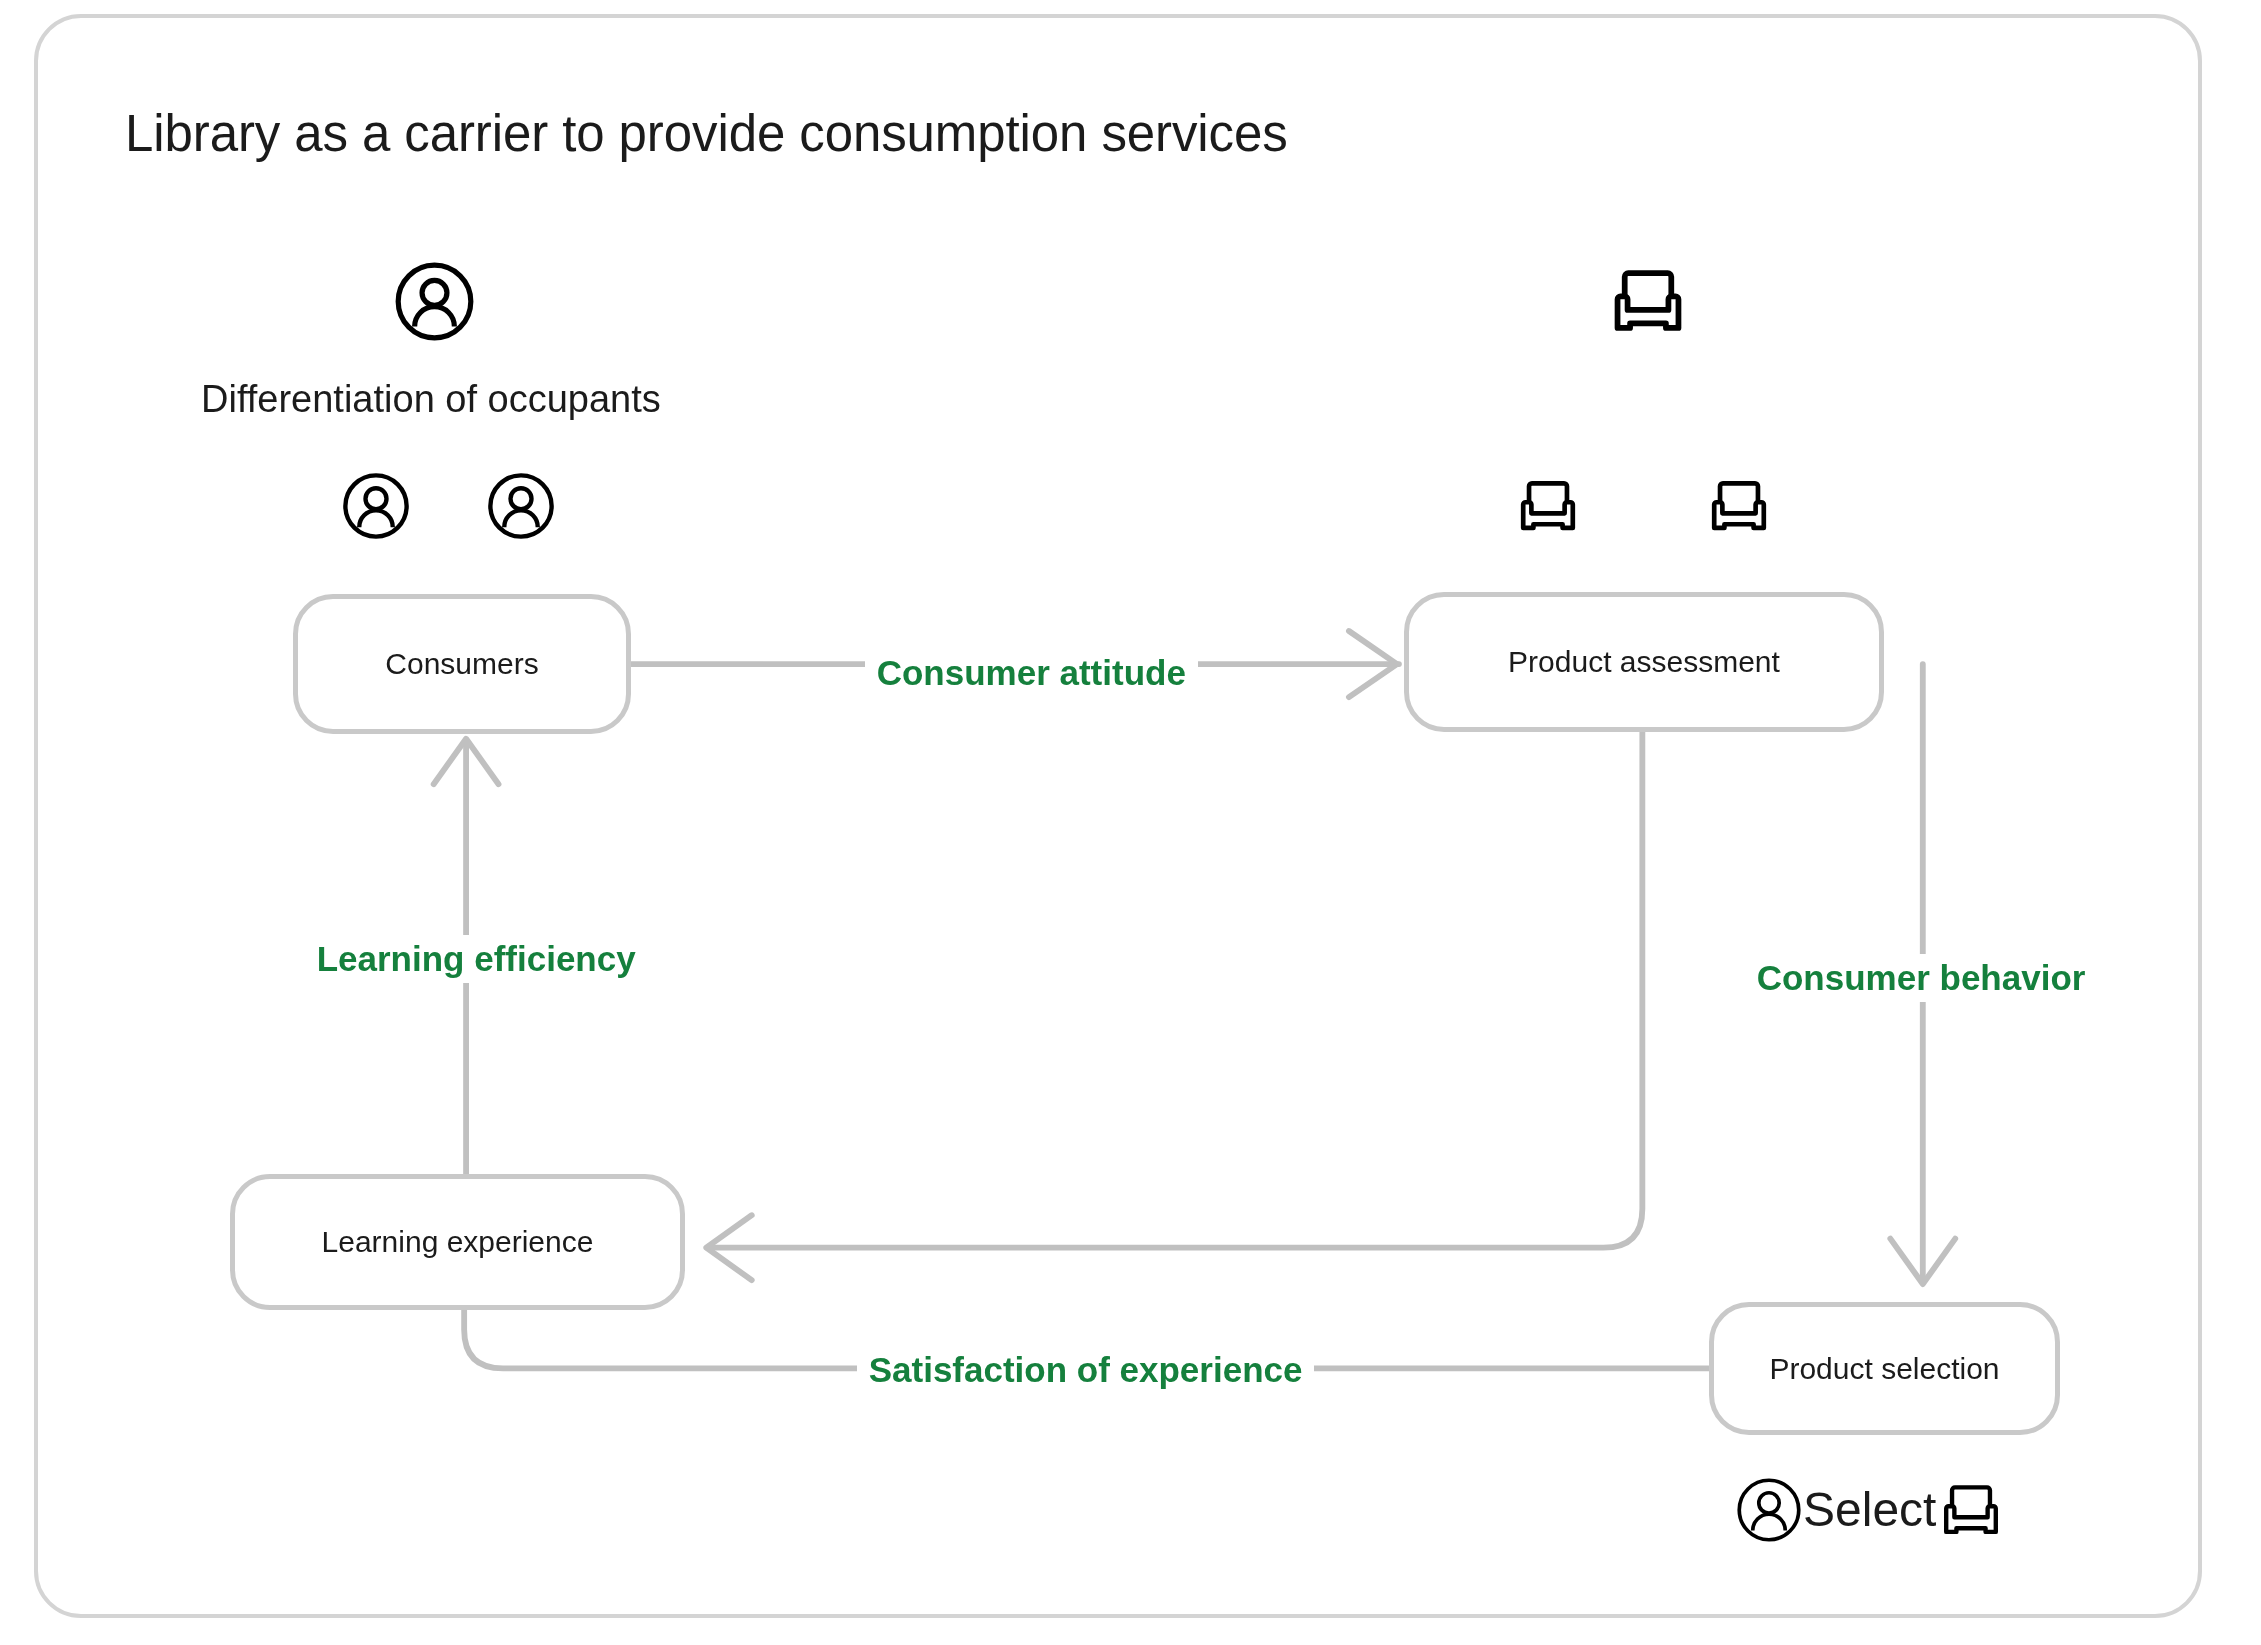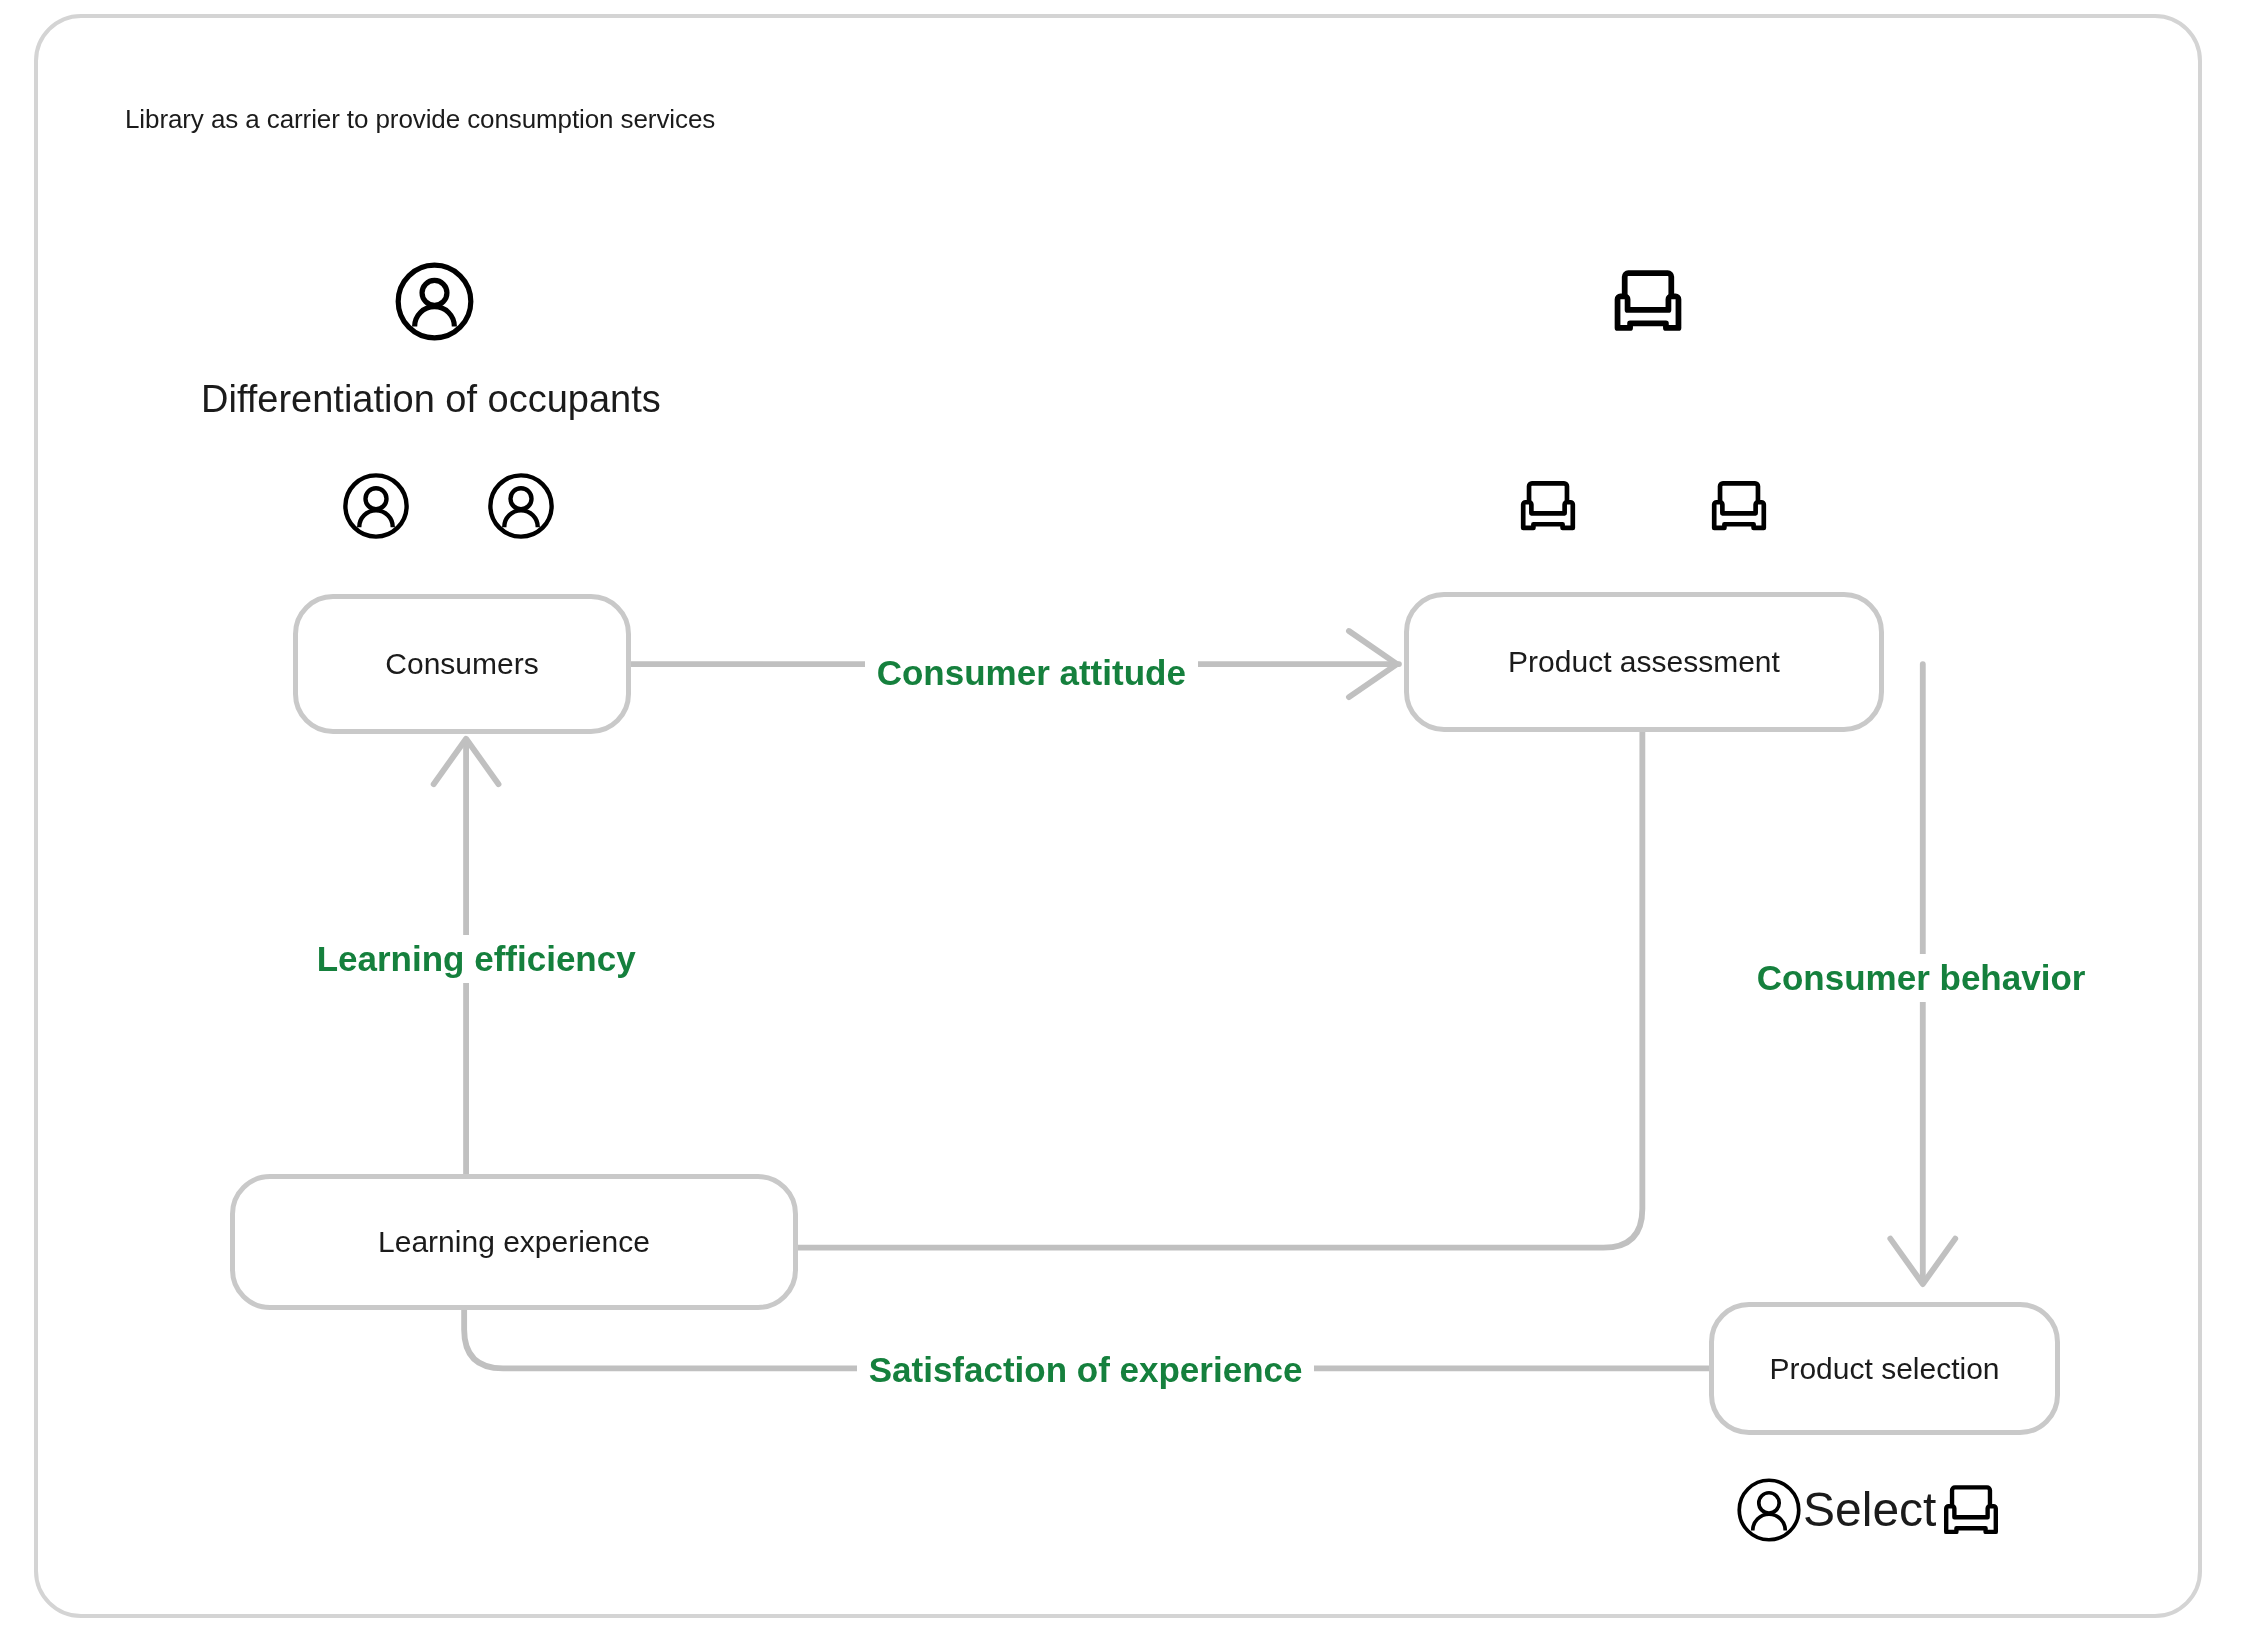--- a/index.html
+++ b/index.html
@@ -33,21 +33,21 @@
     border-radius: 47px;
     box-sizing: border-box;
     background: #ffffff;
   }
 
   
   .diagram-title {
     position: absolute;
     left: 125px;
     top: 104px;
-    font-size: 26px;
+    font-size: 51px;
     color: #1b1b1b;
     letter-spacing: -0.1px;
     white-space: nowrap;
   }
 
   
   .group-heading {
     position: absolute;
     font-size: 38px;
     color: #1b1b1b;
@@ -74,21 +74,21 @@
     z-index: 5;
   }
   .node-label {
     font-size: 30px;
     color: #1b1b1b;
     white-space: nowrap;
   }
 
   #node-consumers         { left: 293px;  top: 594px;  width: 338px; height: 140px; }
   #node-product-assessment{ left: 1404px; top: 592px;  width: 480px; height: 140px; }
-  #node-learning-exp      { left: 230px;  top: 1174px; width: 568px; height: 136px; }
+  #node-learning-exp      { left: 230px;  top: 1174px; width: 455px; height: 136px; }
   #node-product-selection { left: 1709px; top: 1302px; width: 351px; height: 133px; }
 
   
   .edge-label {
     position: absolute;
     font-size: 35px;
     font-weight: bold;
     color: #15803d;
     background: #ffffff;
     padding: 3.9px 11.7px;

